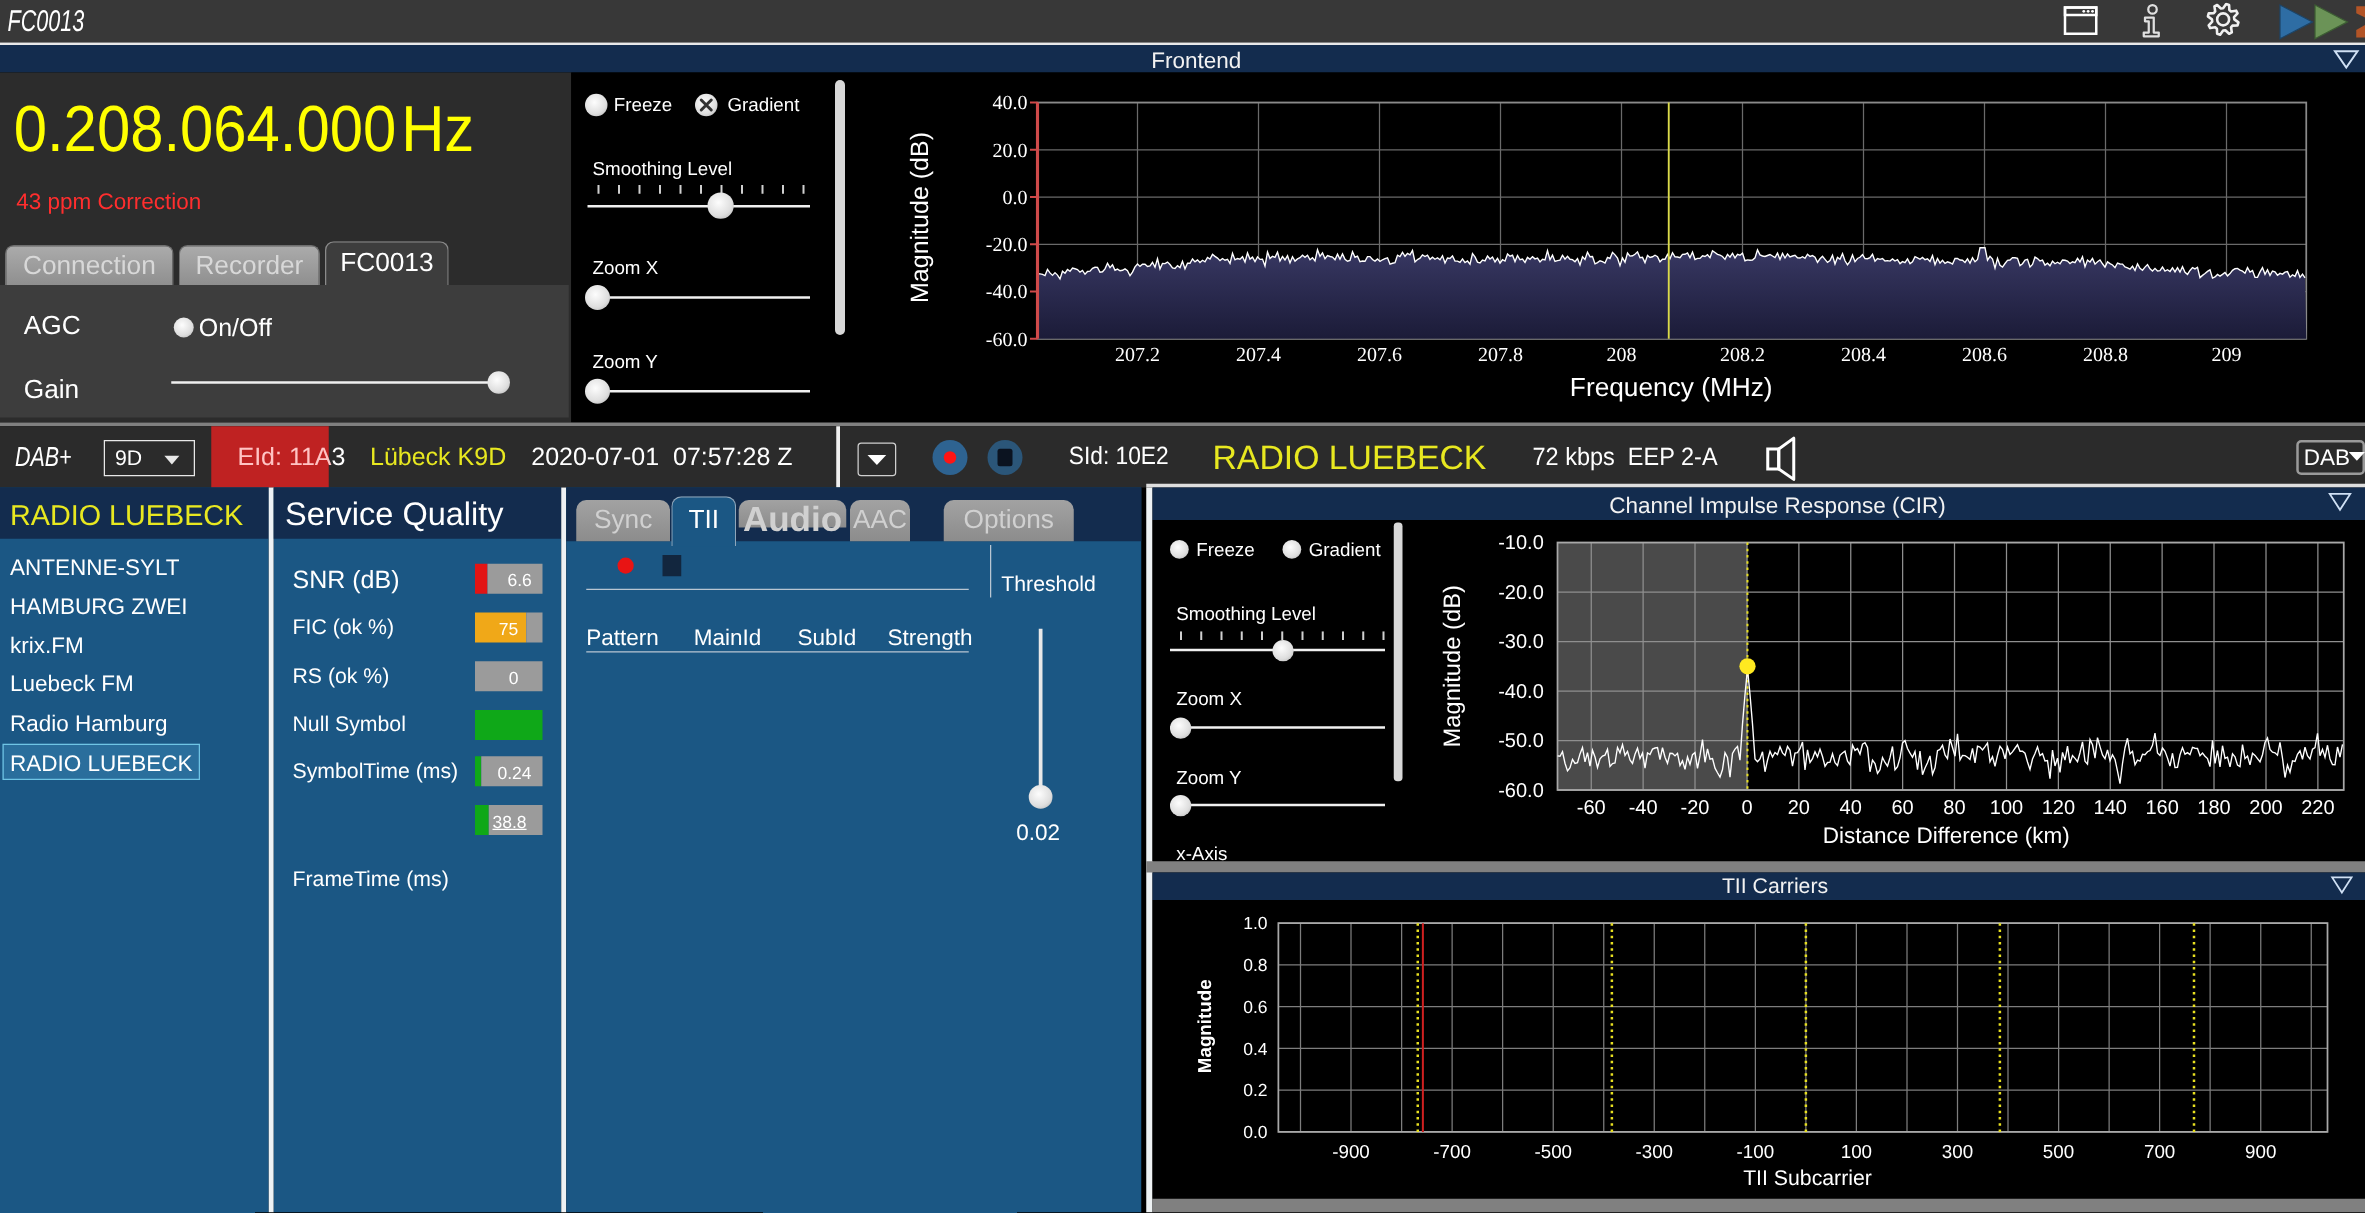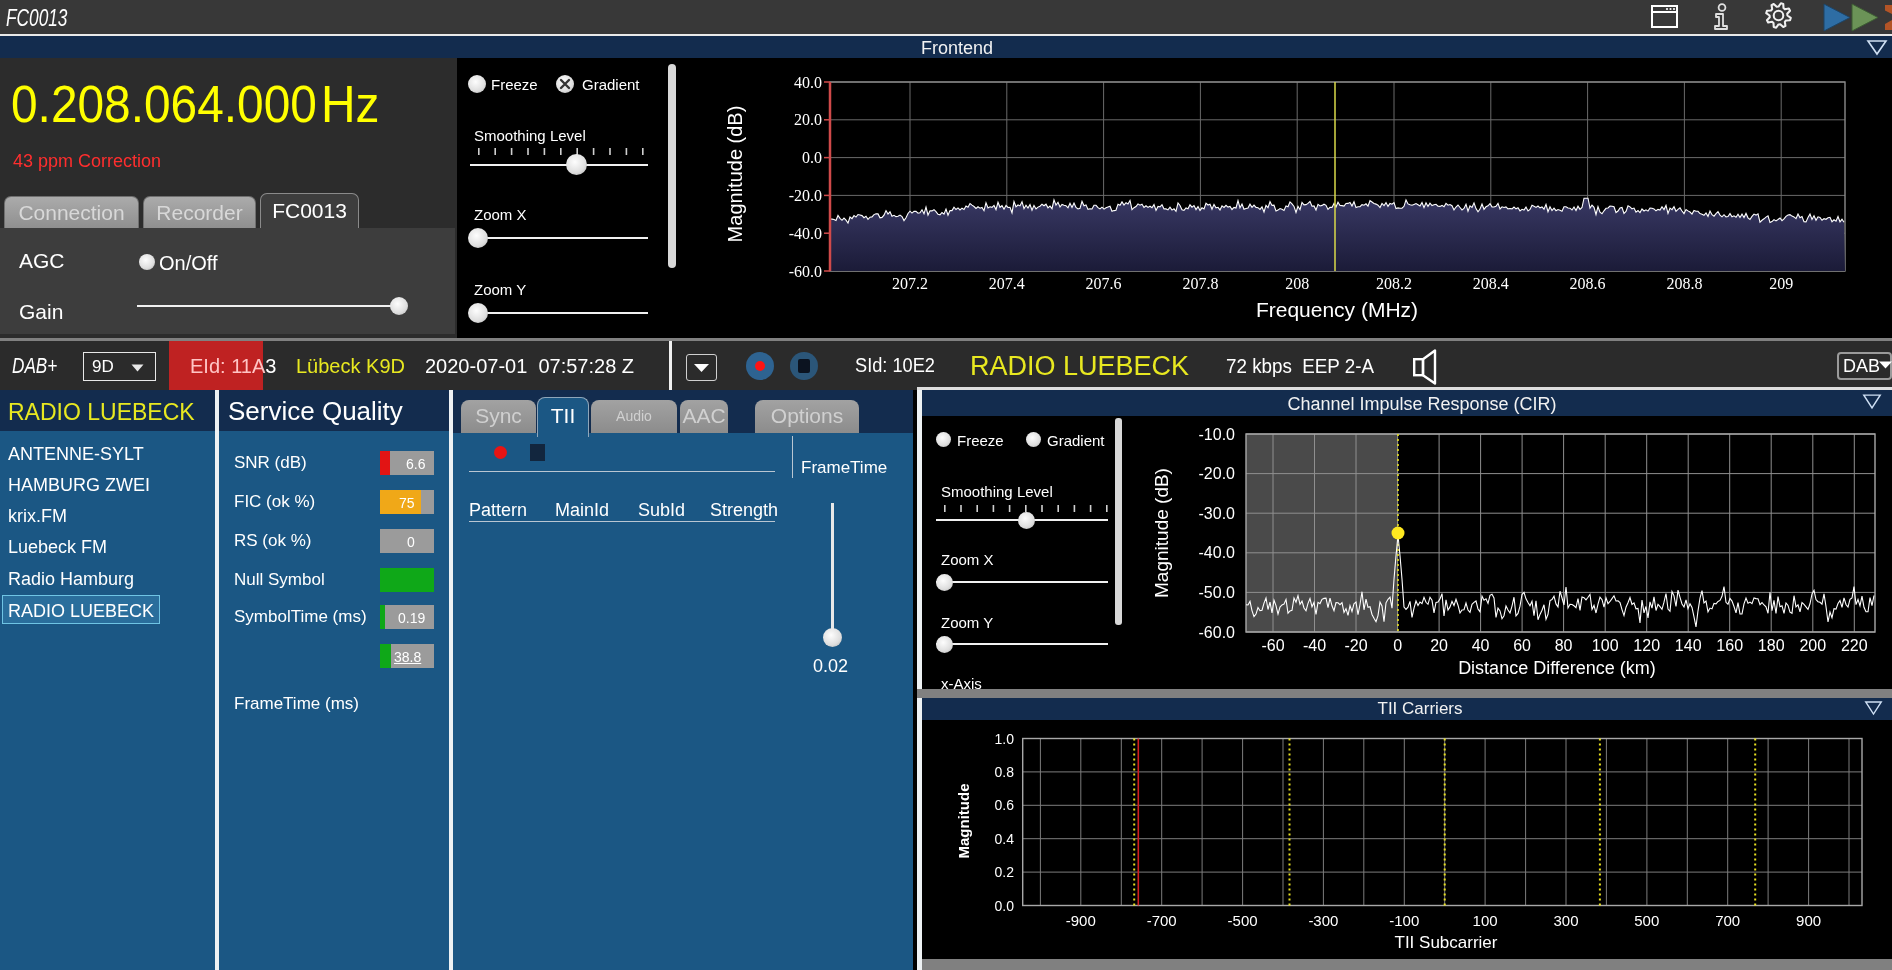--- a/index.html
+++ b/index.html
@@ -175,59 +175,59 @@
 <div class="abs" style="left:8px;top:475px;color:#fff;font-size:18px;">HAMBURG ZWEI</div>
 <div class="abs" style="left:8px;top:506px;color:#fff;font-size:18px;">krix.FM</div>
 <div class="abs" style="left:8px;top:537px;color:#fff;font-size:18px;">Luebeck FM</div>
 <div class="abs" style="left:8px;top:569px;color:#fff;font-size:18px;">Radio Hamburg</div>
 <div class="abs" style="left:2px;top:595px;width:158px;height:29px;background:#2a6e9c;border:1px solid #6fc4e4;box-sizing:border-box;"></div>
 <div class="abs" style="left:8px;top:601px;color:#fff;font-size:18px;">RADIO LUEBECK</div>
 <div class="abs" style="left:215px;top:390px;width:4px;height:580px;background:#eef2f4;"></div>
 <div class="abs" style="left:219px;top:390px;width:230px;height:580px;background:#1b5784;"></div>
 <div class="abs" style="left:219px;top:390px;width:230px;height:41px;background:#132c4e;"></div>
 <div class="abs" style="left:228px;top:396px;color:#fff;font-size:26px;">Service Quality</div>
-<div class="abs" style="left:234px;top:453px;color:#fff;font-size:17px;">SNR (dB)</div>
+<div class="abs" style="left:234px;top:453px;color:#fff;font-size:20px;">SNR (dB)</div>
 <div class="abs" style="left:234px;top:492px;color:#fff;font-size:17px;">FIC (ok %)</div>
 <div class="abs" style="left:234px;top:531px;color:#fff;font-size:17px;">RS (ok %)</div>
 <div class="abs" style="left:234px;top:570px;color:#fff;font-size:17px;">Null Symbol</div>
 <div class="abs" style="left:234px;top:607px;color:#fff;font-size:17px;">SymbolTime (ms)</div>
 <div class="abs" style="left:234px;top:646px;color:#fff;font-size:17px;margin-top:48px;">FrameTime (ms)</div>
 <div class="abs" style="left:380px;top:451px;width:10px;height:24px;background:#e21414;"></div>
 <div class="abs" style="left:390px;top:451px;width:44px;height:24px;background:#9b9b9b;"></div>
 <div class="abs" style="left:406px;top:456px;color:#fff;font-size:14px;">6.6</div>
 <div class="abs" style="left:380px;top:490px;width:41px;height:24px;background:#f0a818;"></div>
 <div class="abs" style="left:421px;top:490px;width:13px;height:24px;background:#9b9b9b;"></div>
 <div class="abs" style="left:399px;top:495px;color:#fff;font-size:14px;text-align:right;">75</div>
 <div class="abs" style="left:380px;top:529px;width:54px;height:24px;background:#9b9b9b;"></div>
 <div class="abs" style="left:407px;top:534px;color:#fff;font-size:14px;">0</div>
 <div class="abs" style="left:380px;top:568px;width:54px;height:24px;background:#0fa818;"></div>
 <div class="abs" style="left:380px;top:605px;width:5px;height:24px;background:#0fa818;"></div>
 <div class="abs" style="left:385px;top:605px;width:49px;height:24px;background:#9b9b9b;"></div>
-<div class="abs" style="left:398px;top:610px;color:#fff;font-size:14px;">0.19</div>
+<div class="abs" style="left:398px;top:610px;color:#fff;font-size:14px;">0.24</div>
 <div class="abs" style="left:380px;top:644px;width:11px;height:24px;background:#0fa818;"></div>
 <div class="abs" style="left:391px;top:644px;width:43px;height:24px;background:#9b9b9b;"></div>
 <div class="abs" style="left:394px;top:649px;color:#fff;font-size:14px;text-decoration:underline;">38.8</div>
 <div class="abs" style="left:449px;top:390px;width:4px;height:580px;background:#eef2f4;"></div>
 <div class="abs" style="left:453px;top:390px;width:460px;height:580px;background:#1b5784;"></div>
 <div class="abs" style="left:453px;top:390px;width:460px;height:43px;background:#132c4e;"></div>
 <div class="abs" style="left:461px;top:400px;width:75px;height:33px;background:linear-gradient(#a2a2a2,#8c8c8c);border-radius:8px 8px 0 0;color:#d0d0d0;font-size:21px;text-align:center;line-height:32px;">Sync</div>
-<div class="abs" style="left:591px;top:400px;width:86px;height:33px;background:linear-gradient(#a2a2a2,#8c8c8c);border-radius:8px 8px 0 0;color:#d0d0d0;font-size:14px;text-align:center;line-height:32px;">Audio</div>
+<div class="abs" style="left:591px;top:400px;width:86px;height:22px;background:linear-gradient(#a2a2a2,#8c8c8c);border-radius:8px 8px 0 0;color:#d0d0d0;font-size:28px;text-align:center;line-height:32px;font-weight:bold;">Audio</div>
 <div class="abs" style="left:680px;top:400px;width:48px;height:33px;background:linear-gradient(#a2a2a2,#8c8c8c);border-radius:8px 8px 0 0;color:#d0d0d0;font-size:21px;text-align:center;line-height:32px;">AAC</div>
 <div class="abs" style="left:755px;top:400px;width:104px;height:33px;background:linear-gradient(#a2a2a2,#8c8c8c);border-radius:8px 8px 0 0;color:#d0d0d0;font-size:21px;text-align:center;line-height:32px;">Options</div>
 <div class="abs" style="left:537px;top:397px;width:52px;height:40px;background:#1b5784;border-radius:8px 8px 0 0;border:1px solid #8fa6ba;border-bottom:none;box-sizing:border-box;color:#fff;font-size:21px;text-align:center;line-height:36px;">TII</div>
 <div class="abs" style="left:494px;top:446px;width:13px;height:13px;border-radius:50%;background:#e81414;"></div>
 <div class="abs" style="left:530px;top:444px;width:15px;height:17px;background:#12263e;"></div>
 <div class="abs" style="left:469px;top:471px;width:306px;height:1px;background:#b9c6d2;"></div>
 <div class="abs" style="left:469px;top:500px;color:#fff;font-size:18px;">Pattern</div>
 <div class="abs" style="left:555px;top:500px;color:#fff;font-size:18px;">MainId</div>
 <div class="abs" style="left:638px;top:500px;color:#fff;font-size:18px;">SubId</div>
 <div class="abs" style="left:710px;top:500px;color:#fff;font-size:18px;">Strength</div>
 <div class="abs" style="left:469px;top:521px;width:306px;height:1px;background:#b9c6d2;"></div>
 <div class="abs" style="left:792px;top:436px;width:1px;height:42px;background:#b9c6d2;"></div>
-<div class="abs" style="left:801px;top:458px;color:#fff;font-size:17px;">FrameTime</div>
+<div class="abs" style="left:801px;top:458px;color:#fff;font-size:17px;">Threshold</div>
 <div class="abs" style="left:831px;top:503px;width:3px;height:134px;background:#e8e8e8;"></div>
 <div class="abs ball" style="left:823px;top:628px;width:19px;height:19px;"></div>
 <div class="abs" style="left:813px;top:656px;color:#fff;font-size:18px;">0.02</div>
 <div class="abs" style="left:917px;top:390px;width:5px;height:580px;background:#eef2f4;"></div>
 <div class="abs" style="left:917px;top:387px;width:975px;height:3px;background:#dedede;"></div>
 <div class="abs" style="left:922px;top:390px;width:970px;height:26px;background:#132c4e;"></div>
 <div class="abs" style="left:952px;top:394px;width:940px;height:22px;color:#f2f2f2;font-size:18px;text-align:center;">Channel Impulse Response (CIR)</div>
 <svg class="abs" style="left:1862px;top:393px;" width="20" height="17" viewBox="0 0 22 18">
 <path d="M2,2 L20,2 L11,16 Z" fill="none" stroke="#cfe0f4" stroke-width="1.6"></path>
   </svg>

